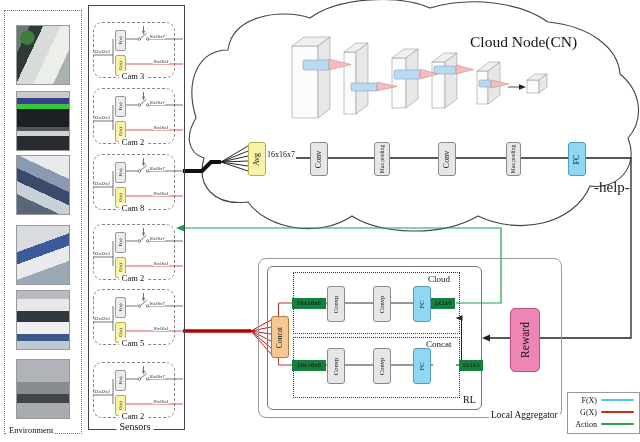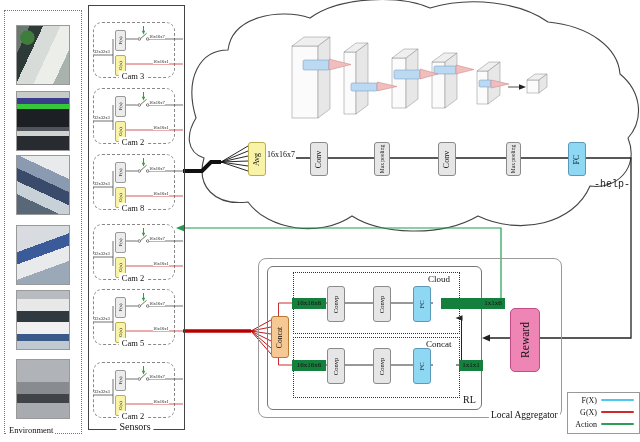--- a/index.html
+++ b/index.html
@@ -64,21 +64,21 @@
   #critic-box{left:293px;top:337px;width:165px;height:59px;}
   #critic-label{left:426px;top:339px;font-size:9px;}
   .rl-pbox{width:16px;height:34px;}
   .rl-pbox span{font-size:6.5px;}
   .rl-label{font-size:7px;background:#15803d;text-align:center;line-height:11px;height:11px;}
   #reward-box{left:510px;top:308px;width:28px;height:62px;background:#ee85b5;
               border:1px solid #c04d86;border-radius:5px;display:flex;align-items:center;justify-content:center;}
   #reward-box span{transform:rotate(-90deg);font-size:11.5px;white-space:nowrap;}
   #concat-box{left:271px;top:316px;width:16px;height:40px;}
   #concat-box span{font-size:7.5px;}
-  #help-note{left:594px;top:179px;font-size:10px;color:#222;font-family:Liberation Mono, monospace;}
+  #help-note{left:594px;top:179px;font-size:15px;color:#222;}
   
   #legend-box{left:567px;top:392px;width:71px;height:39px;border:1px solid #999;
               padding:1px 0 0 0;background:#fff;}
   .legend-row{display:flex;align-items:center;height:12px;}
   .legend-label{width:29px;text-align:right;font-size:8px;line-height:9px;}
   .legend-line{width:33px;height:2px;margin-left:4px;border-radius:1px;}
 </style>
 </head>
 <body>
 
@@ -318,20 +318,21 @@
       <div class="fg-box g">
         <span>G(x)</span>
         </div>
       <div class="tiny in-label">32x32x3</div>
       <div class="tiny fout-label">16x16x7</div>
       <div class="tiny gout-label">16x16x1</div>
       <div class="cam-label">Cam 2</div>
     </div>
   </div>
 
+  <div class="abs" id="cloud-title">Cloud Node(CN)</div>
   <div class="abs pbox yellow" style="left:248px;top:142px;width:16px;height:32px;">
       <span>Avg</span>
     </div>
   <div class="abs dim-label" style="left:266px;top:150px;">16x16x7</div>
   <div class="abs pbox" style="left:310px;top:142px;width:16px;height:32px;">
       <span>Conv</span>
     </div>
   <div class="abs pbox pool" style="left:374px;top:142px;width:14px;height:32px;">
       <span>Max pooling</span>
     </div>
@@ -362,21 +363,21 @@
   <div class="abs rl-label" style="left:292px;top:297.5px;width:34px;">16x16x6</div>
   <div class="abs pbox rl-pbox" style="left:327px;top:286px;">
       <span>Convp</span>
     </div>
   <div class="abs pbox rl-pbox" style="left:373px;top:286px;">
       <span>Convp</span>
     </div>
   <div class="abs pbox rl-pbox blue" style="left:413px;top:286px;">
       <span>FC</span>
     </div>
-  <div class="abs rl-label" style="left:441px;top:297.5px;width:24px;padding-left:40px;">1x1x6</div>
+  <div class="abs rl-label" style="left:431px;top:297.5px;width:24px;">1x1x6</div>
 
   <div class="abs rl-label" style="left:292px;top:359.5px;width:34px;">16x16x6</div>
   <div class="abs pbox rl-pbox" style="left:327px;top:348px;">
       <span>Convp</span>
     </div>
   <div class="abs pbox rl-pbox" style="left:373px;top:348px;">
       <span>Convp</span>
     </div>
   <div class="abs pbox rl-pbox blue" style="left:413px;top:348px;">
       <span>FC</span>

